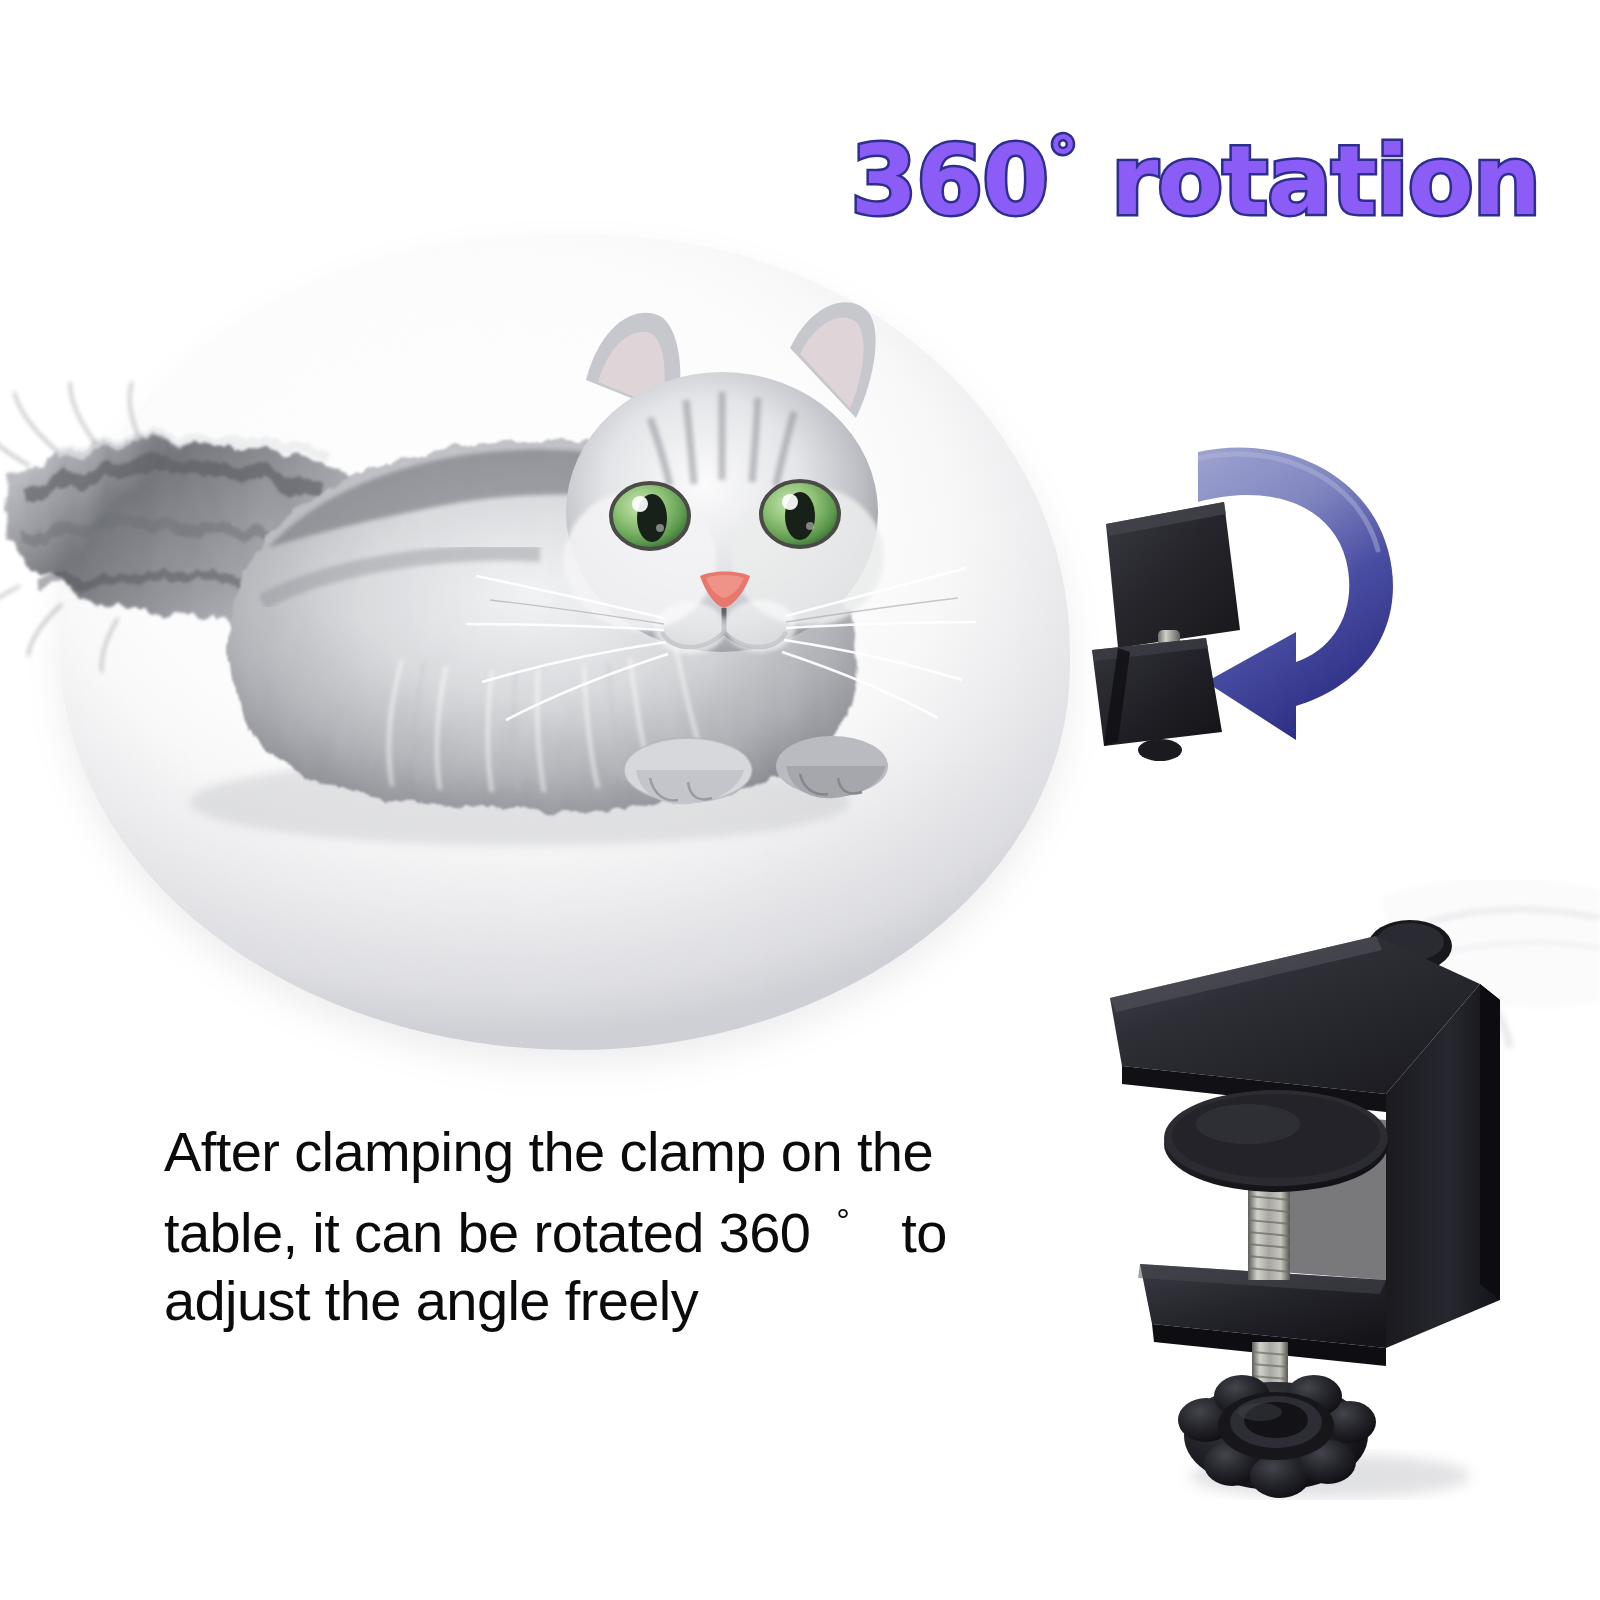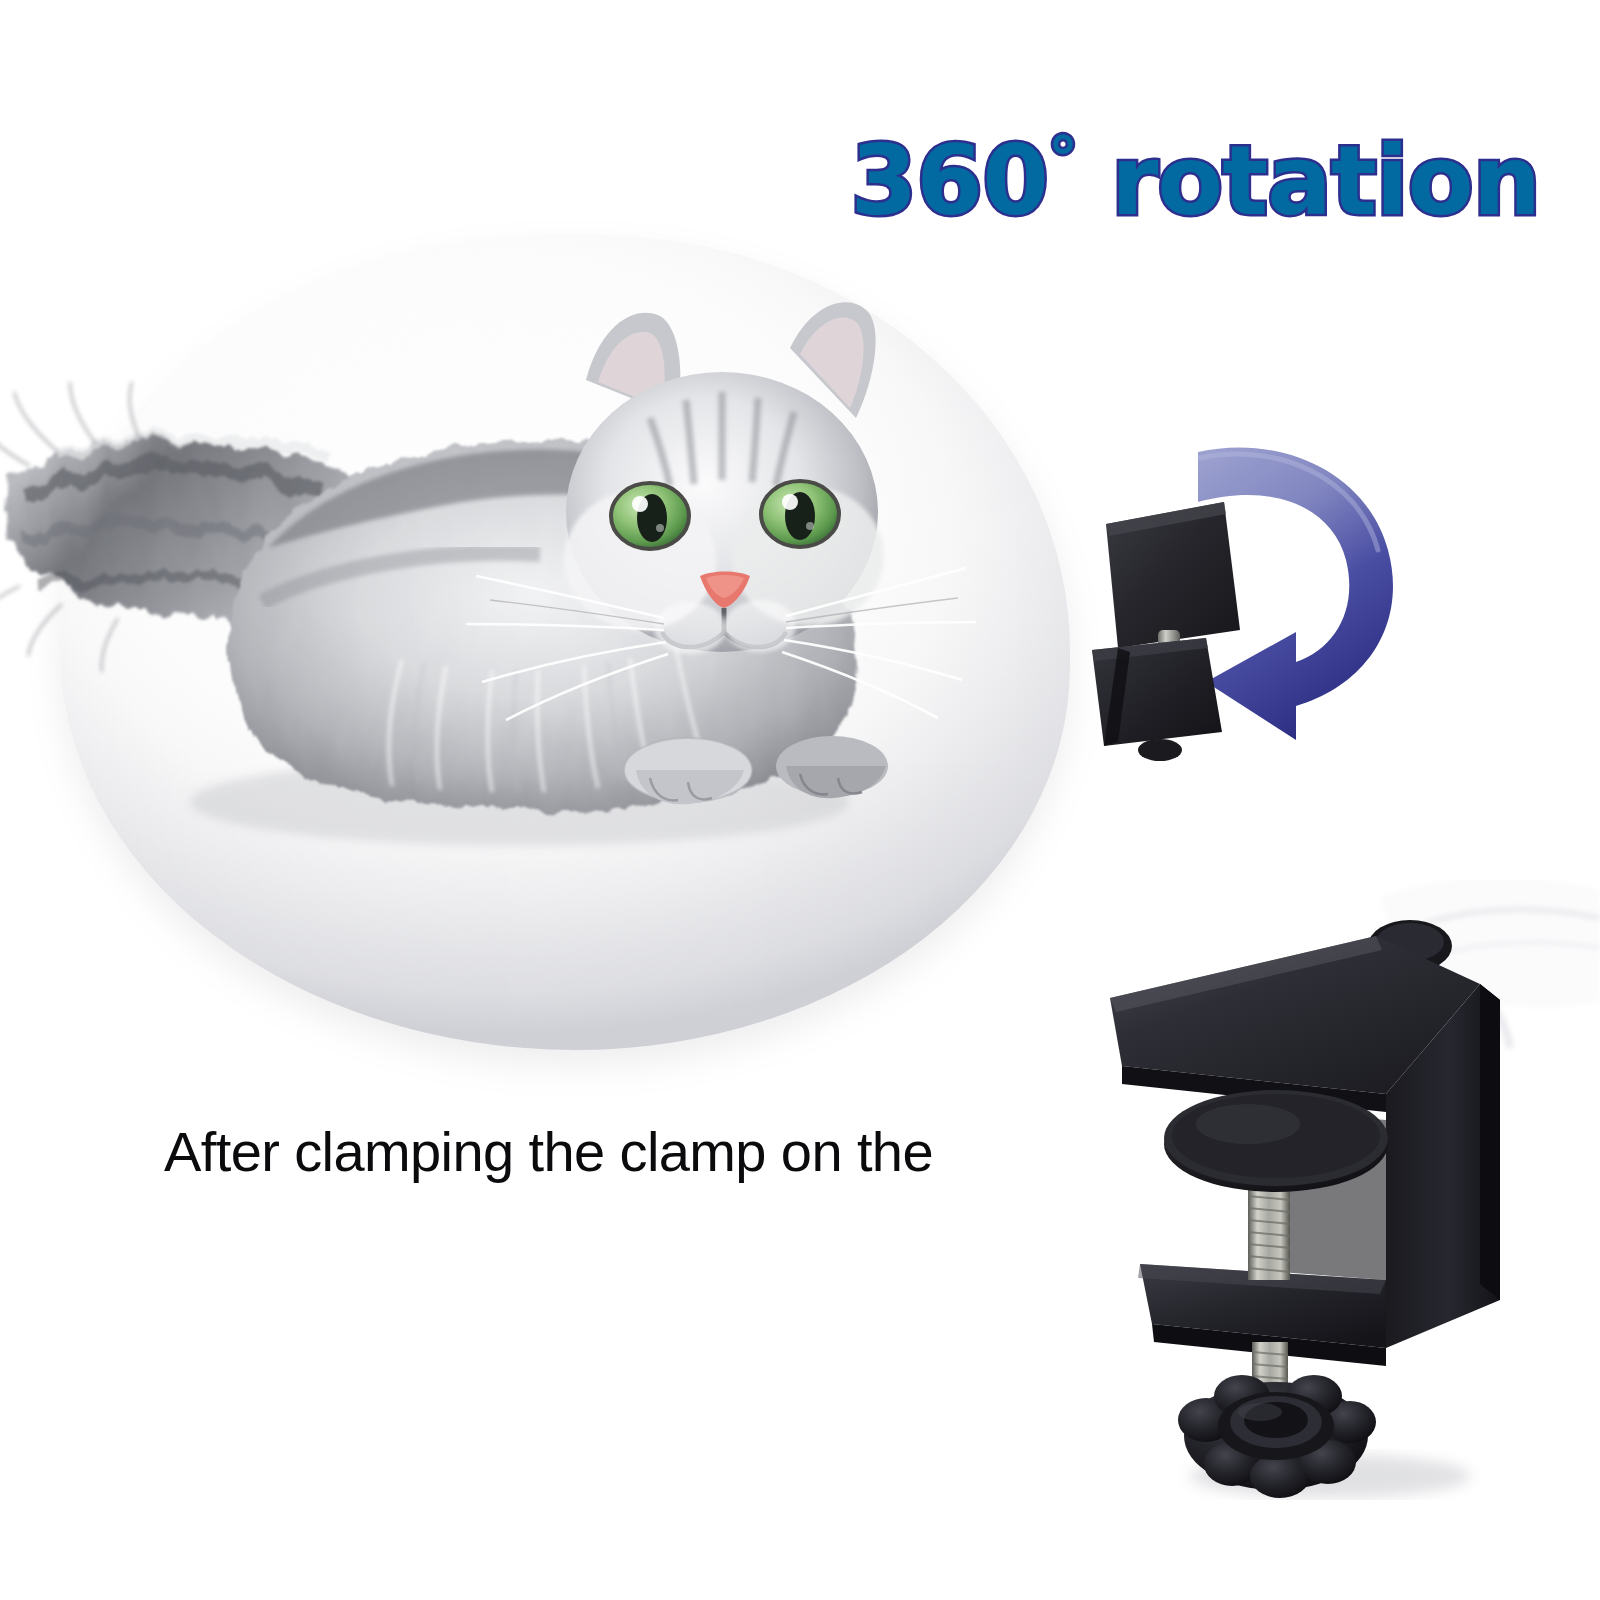--- a/index.html
+++ b/index.html
@@ -11,21 +11,21 @@
   }
 
   
   #headline {
     position:absolute; left:740px; top:104px; width:800px; height:110px;
     text-align:right; white-space:nowrap;
   }
   #headline .hl-text {
     font-size:96px; font-weight:bold; line-height:110px;
     letter-spacing:-1px;
-    color:#0369a1;
+    color:#8b5cf6;
     -webkit-text-stroke:5px #2d2f8e;
     paint-order:stroke fill;
     font-family:"DejaVu Sans", sans-serif;
     text-align:right;
   }
   #headline .hl-deg { font-size:60px; vertical-align:34px; }
   #headline .hl-gap { display:inline-block; width:34px; }
 
   
   #bed {
@@ -432,13 +432,15 @@
     <ellipse cx="0" cy="-10" rx="58" ry="34" fill="#16161b"></ellipse>
     <ellipse cx="0" cy="-14" rx="46" ry="26" fill="#2d2d35"></ellipse>
     <ellipse cx="0" cy="-16" rx="32" ry="18" fill="#121217"></ellipse>
     <ellipse cx="-16" cy="-24" rx="22" ry="9" fill="#45454e" opacity="0.45"></ellipse>
   </g>
 </svg>
 </div>
 
 <div id="caption">
   <div class="cap-line">After clamping the clamp on the</div>
+  <div class="cap-line"><span>table, it can be rotated 360</span><span class="cap-gap"></span><span class="cap-deg">°</span><span class="cap-gap"></span><span class="cap-gap"></span><span>to</span></div>
+  <div class="cap-line">adjust the angle freely</div>
 </div>
 
 </body></html>

